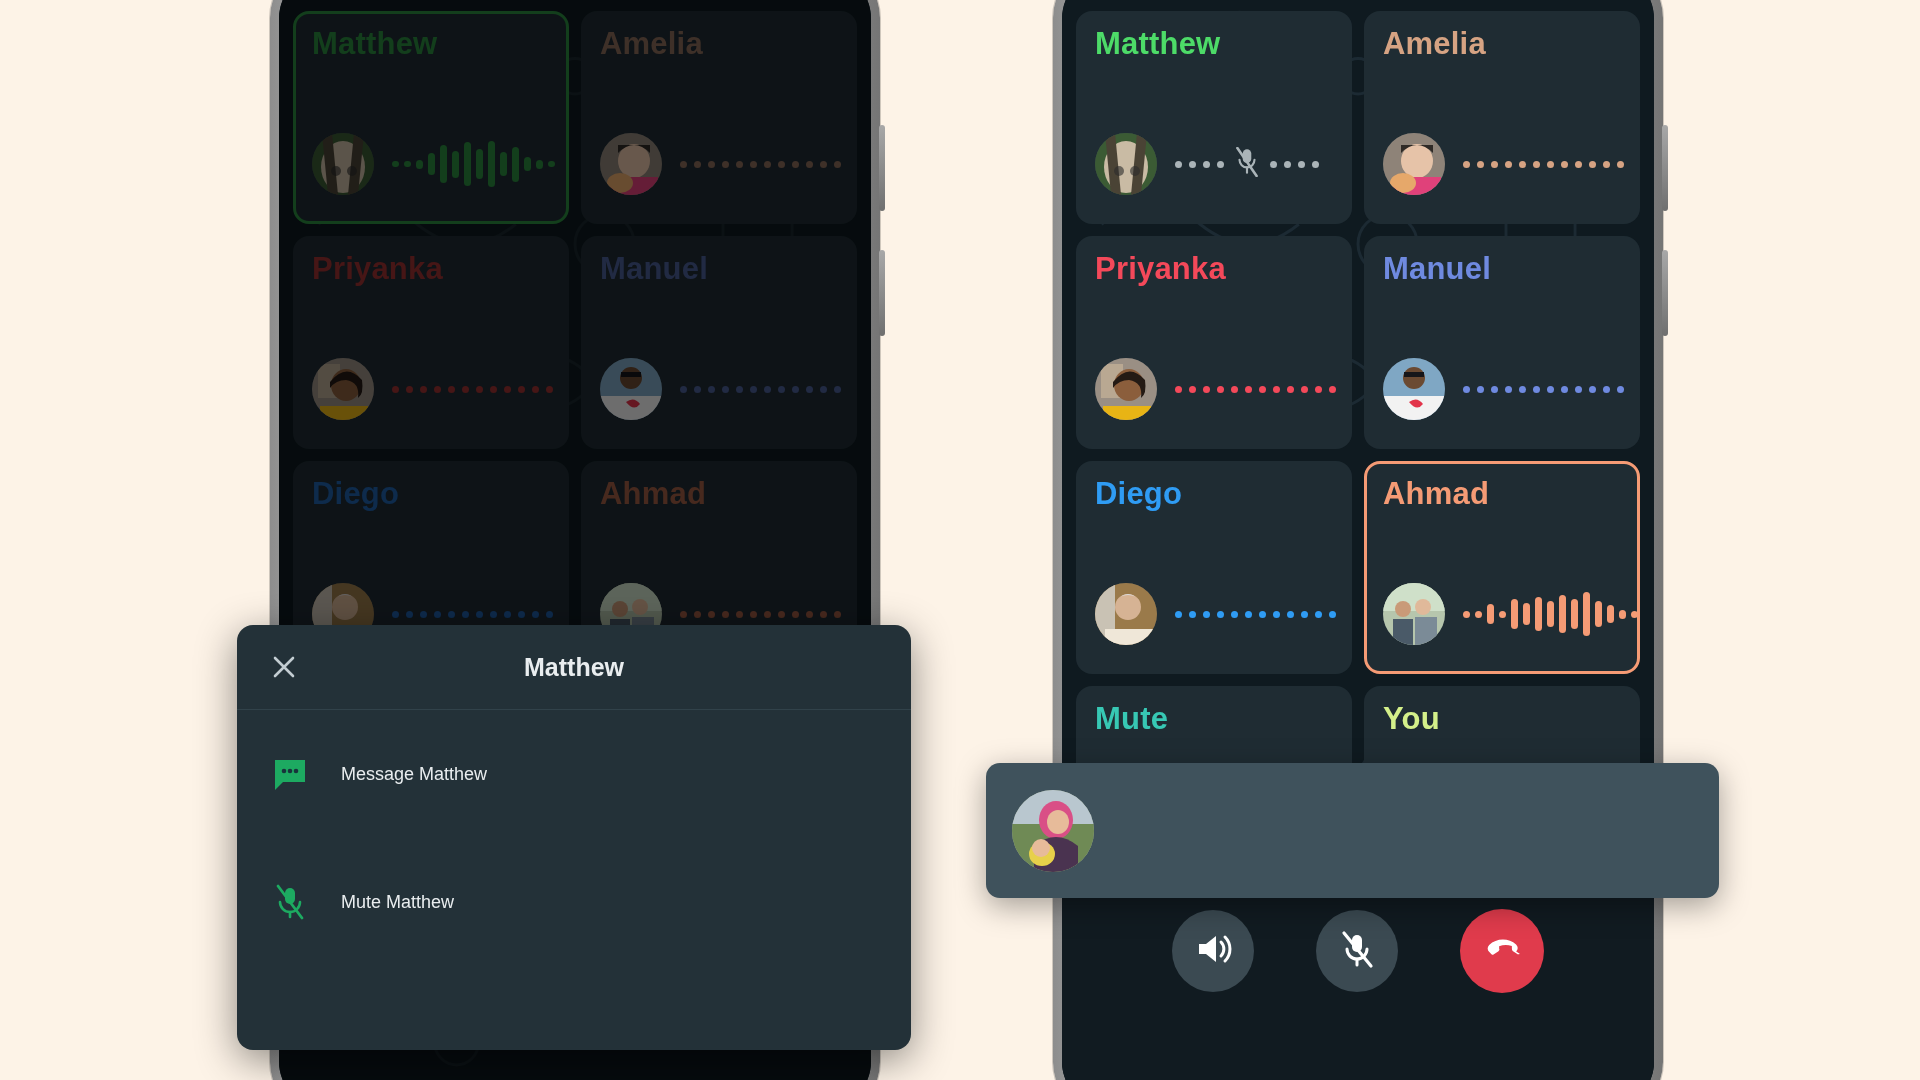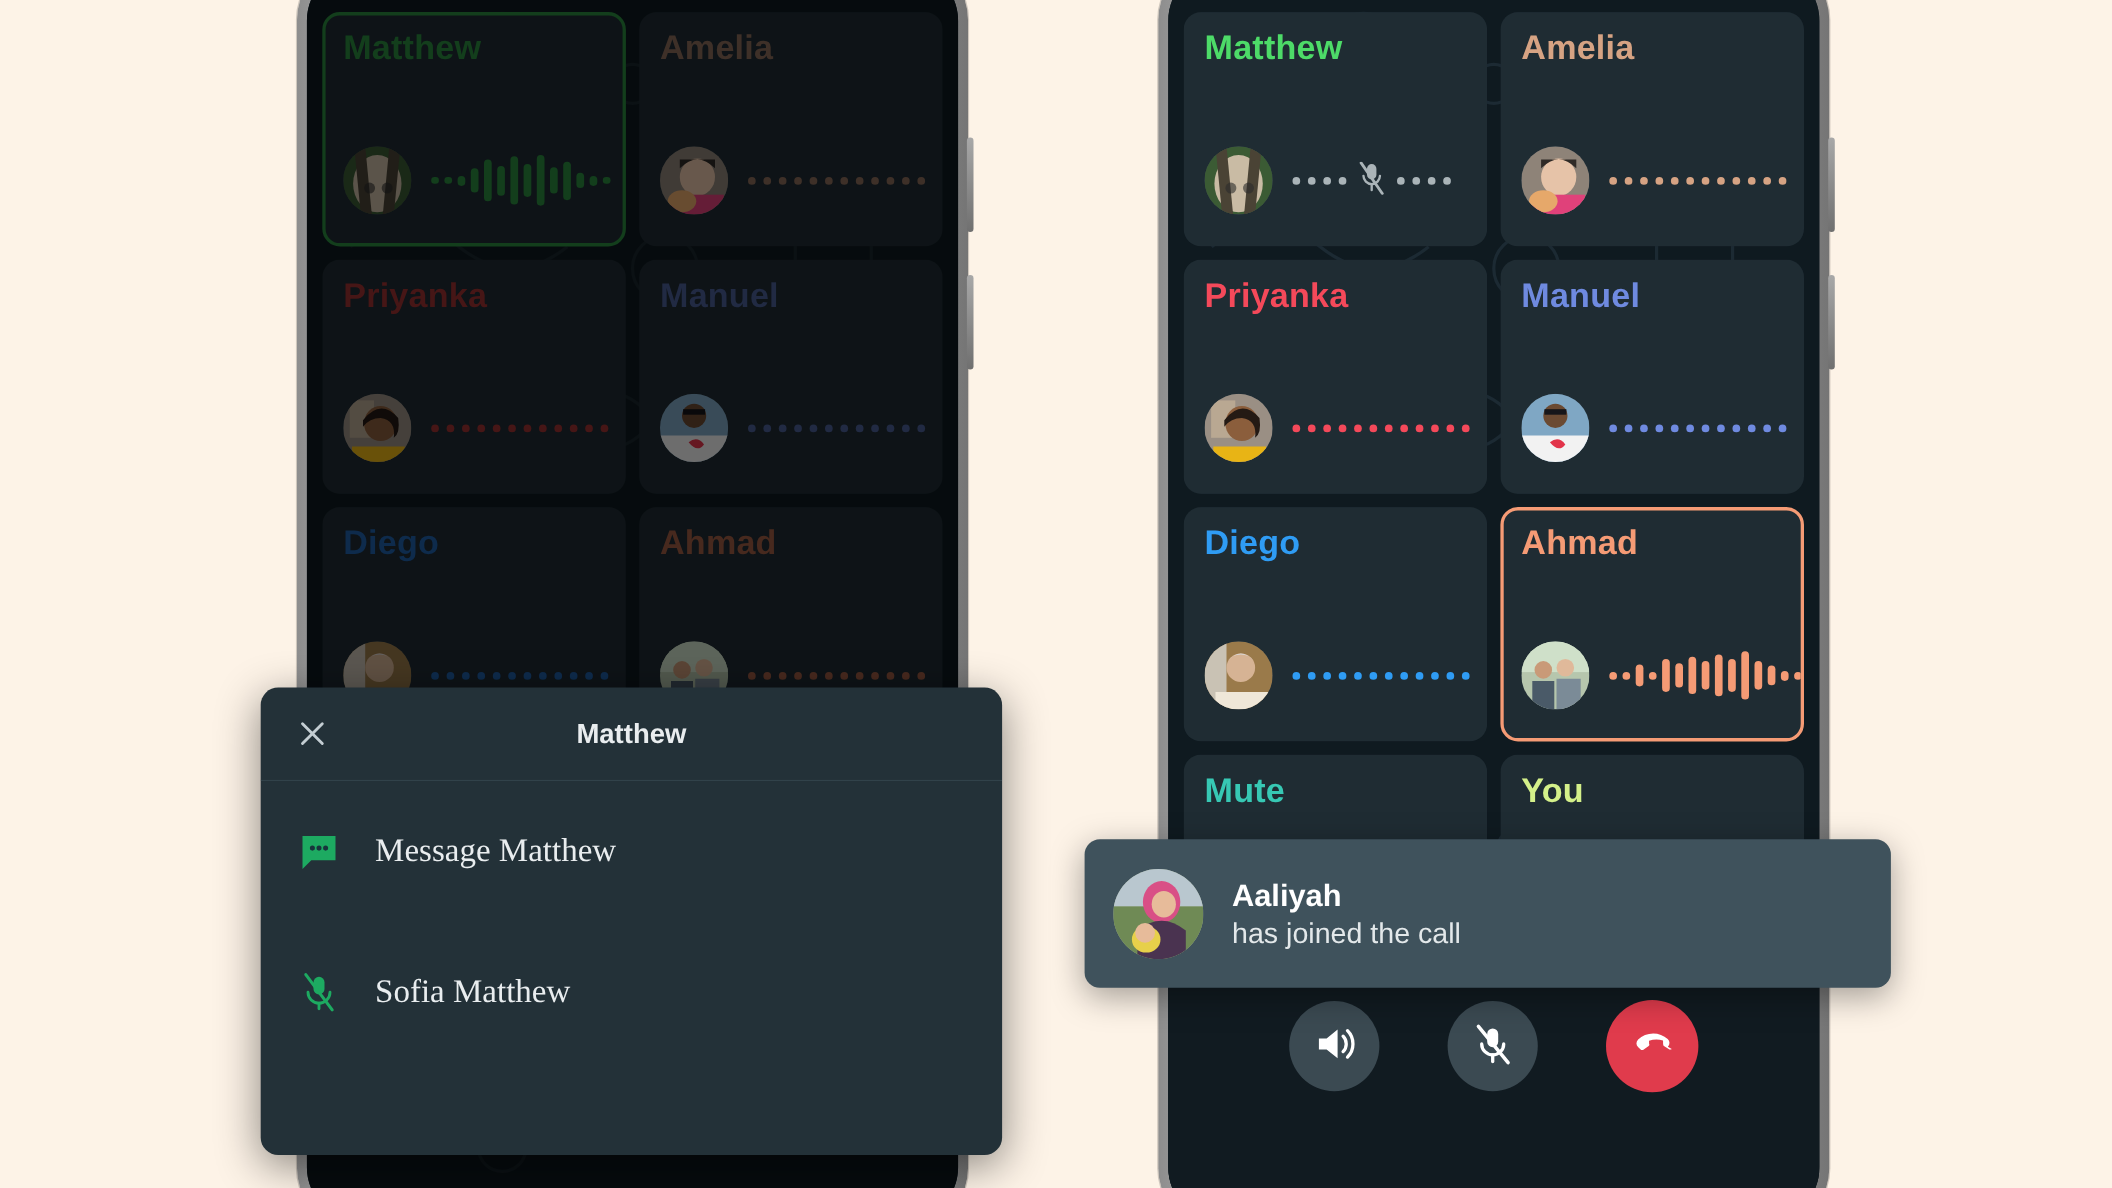--- a/index.html
+++ b/index.html
@@ -121,21 +121,21 @@
     width: 100%; text-align: center;
     color: #e9edef; font-size: 25px; font-weight: 700;
   }
   .sheet-item {
     display: flex; align-items: center; gap: 32px;
     padding: 0 34px; height: 128px; cursor: pointer;
   }
   .sheet-item:first-of-type { margin-top: 33px; }
   .sheet-ico { width: 38px; height: 38px; flex: 0 0 38px; display:flex; align-items:center; justify-content:center; }
   .sheet-ico svg { width: 100%; height: 100%; }
-  .sheet-label { color: #e9edef; font-size: 30px; font-weight: 400; font-family: Liberation Serif, serif; }
+  .sheet-label { color: #e9edef; font-size: 18px; font-weight: 400; }
 
   
   .toast {
     position: absolute;
     left: 986px; top: 763px;
     width: 733px; height: 135px;
     background: #3f525c;
     border-radius: 14px;
     display: flex; align-items: center; gap: 26px;
     padding: 0 26px;
@@ -733,36 +733,32 @@
 
     <div class="sheet-item">
       <span class="sheet-ico">
         <svg viewBox="0 0 38 38" fill="none" stroke="#1daa61" stroke-width="2.6" stroke-linecap="round">
           <rect x="14" y="5" width="10" height="16" rx="5" fill="#1daa61" stroke="none"></rect>
           <path d="M9 19a10 10 0 0 0 20 0"></path>
             <path d="M19 29v5"></path>
           <path d="M7 3 L31 35" stroke-width="2.8"></path>
         </svg>
       </span>
-      <span class="sheet-label">Sofia Matthew</span>
+      <span class="sheet-label">Mute Matthew</span>
     </div>
   </div>
 
   <div class="toast">
     <div class="toast-av">
       <svg viewBox="0 0 82 82">
         <rect width="82" height="82" fill="#9aa88c"></rect>
         <rect y="0" width="82" height="34" fill="#b9c7cf"></rect>
         <path d="M0 34h82v48H0z" fill="#6f8a55"></path>
         <ellipse cx="44" cy="30" rx="17" ry="19" fill="#d94f86"></ellipse>
         <ellipse cx="46" cy="32" rx="11" ry="12" fill="#e7bb9a"></ellipse>
         <path d="M22 56q22-18 44 0v26H22z" fill="#4a3350"></path>
         <ellipse cx="30" cy="64" rx="13" ry="12" fill="#e7d04a"></ellipse>
         <ellipse cx="29" cy="58" rx="9" ry="9" fill="#e7bb9a"></ellipse>
       </svg>
     </div>
-    <div>
-      <div class="toast-name">Aaliyah</div>
-      <div class="toast-sub">has joined the call</div>
-    </div>
   </div>
 
 </div>
 
 </body></html>

